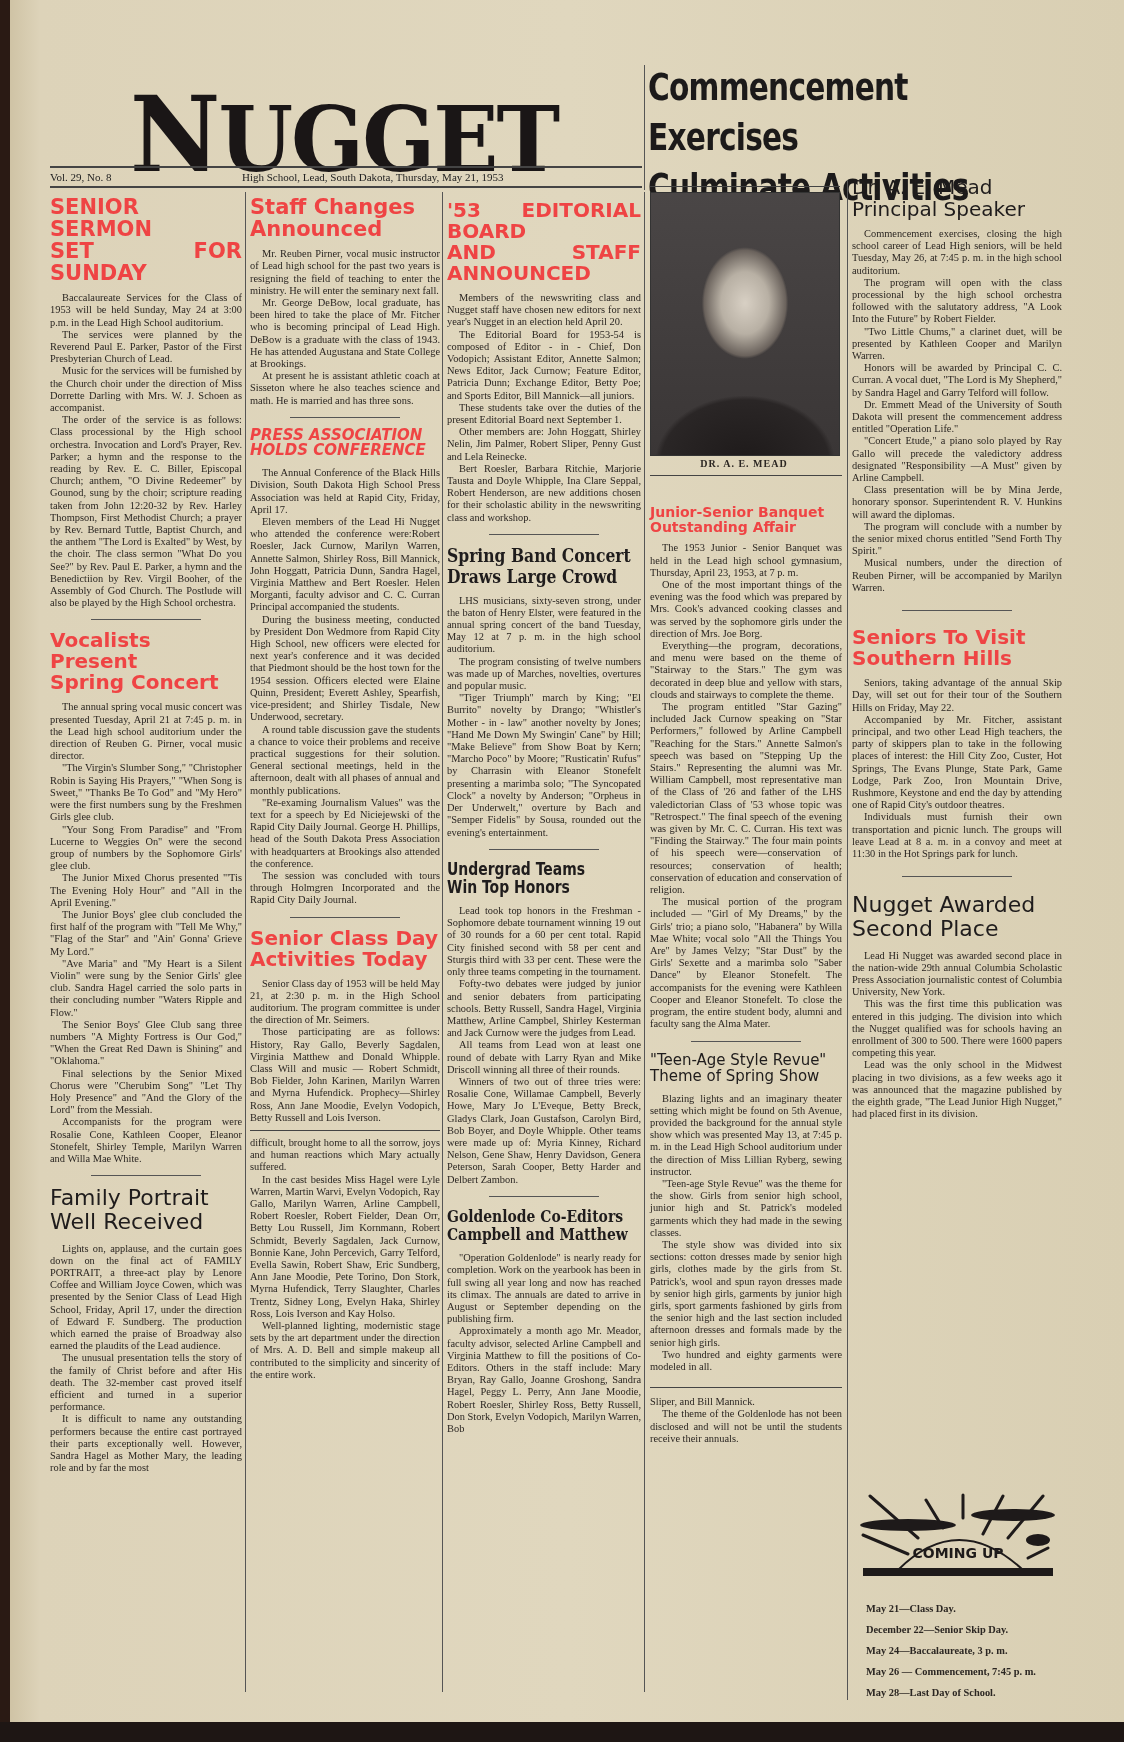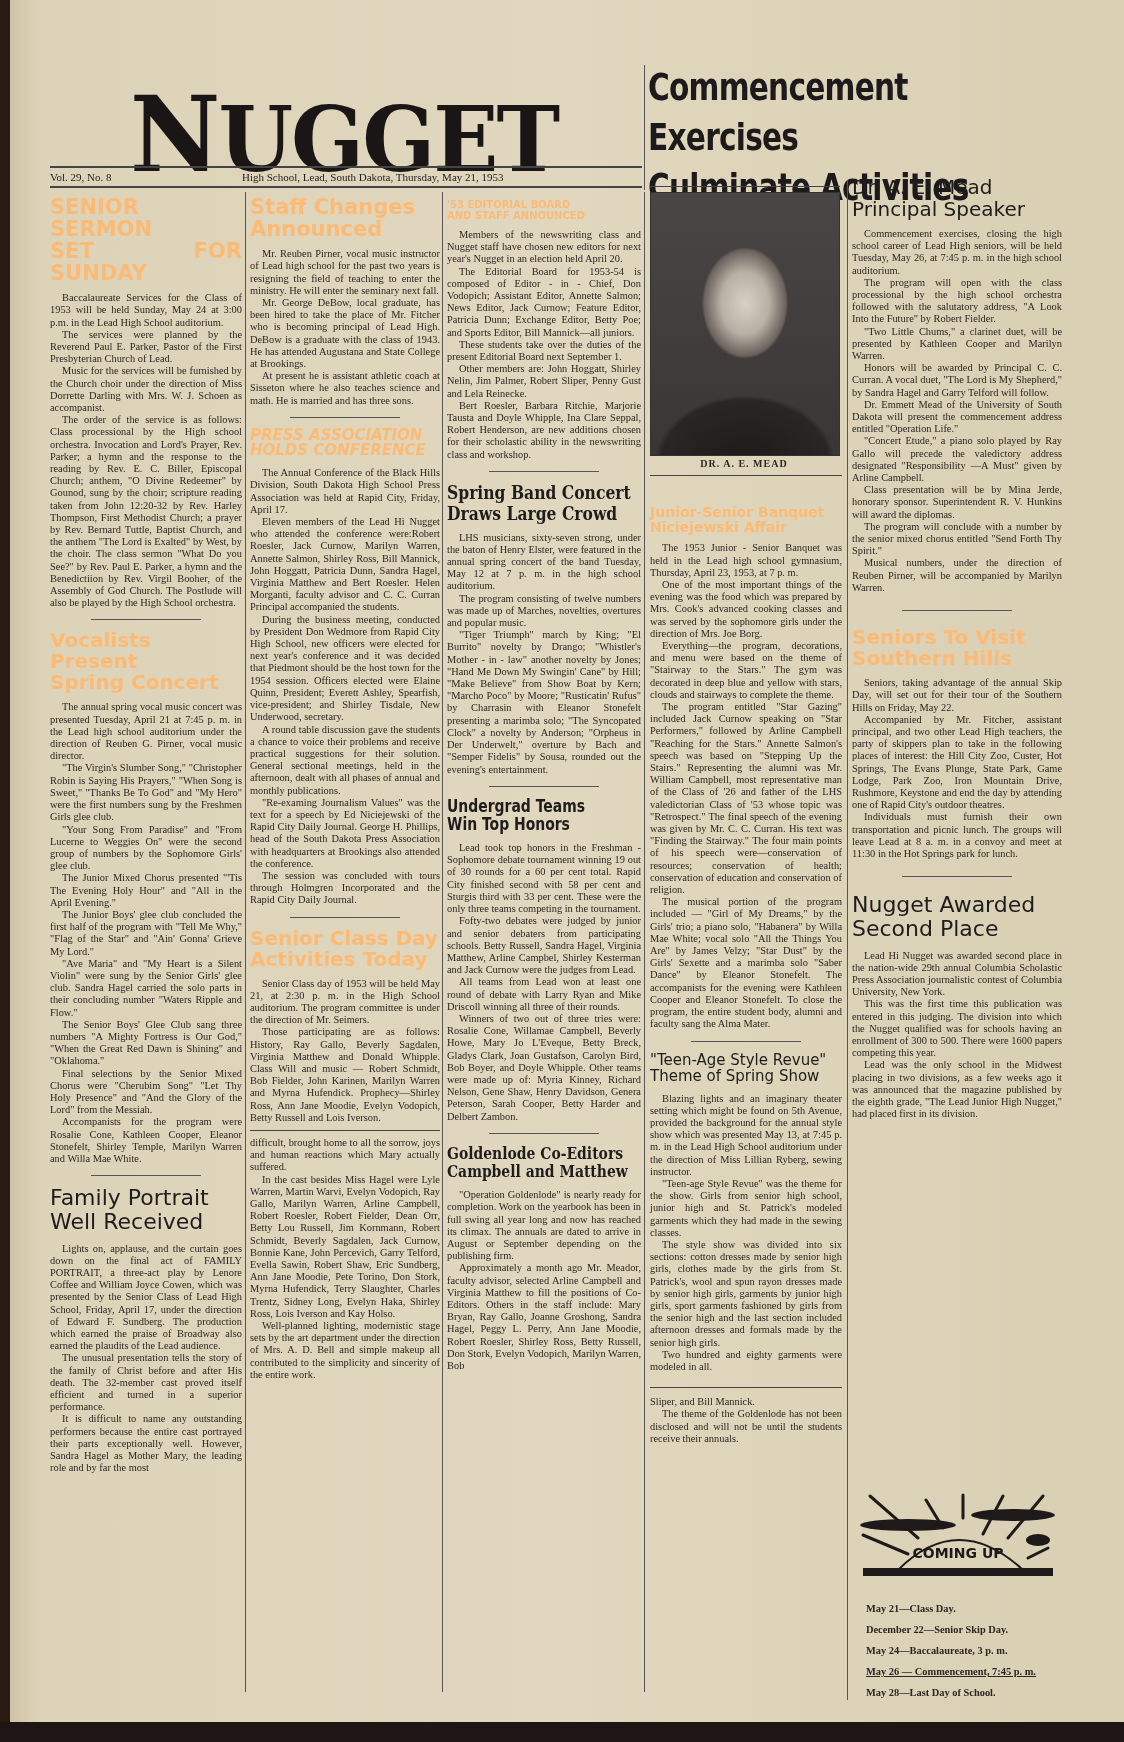--- a/index.html
+++ b/index.html
@@ -14,21 +14,21 @@
   .dateline{position:absolute;left:50px;top:166px;width:592px;border-top:2px solid #444;border-bottom:2px solid #444;height:18px;
      font-size:11px;color:#222;line-height:18px;}
   .dateline .vol{position:absolute;left:0;}
   .dateline .info{position:absolute;left:192px;}
   .mainhead{position:absolute;left:648px;top:62px;width:420px;font-family:"DejaVu Sans",sans-serif;font-weight:bold;
      font-size:38px;line-height:50px;color:#1c1a1a;transform:scaleX(0.78);transform-origin:left;letter-spacing:-1px;}
   .vrule{position:absolute;background:#555;width:1px;}
   .hrule{position:absolute;background:#444;height:2px;}
   .col{position:absolute;font-size:10.4px;line-height:12.2px;color:#2b2622;text-align:justify;}
   .col p{margin:0;text-indent:12px;}
-  .hd1{font-family:"DejaVu Sans",sans-serif;font-weight:bold;color:#fdba74;margin:0 0 8px 0;line-height:1.05;}
+  .hd1{font-family:"DejaVu Sans",sans-serif;font-weight:bold;color:#ef4444;margin:0 0 8px 0;line-height:1.05;}
   .hd-cond{font-family:"DejaVu Sans",sans-serif;font-weight:bold;color:#1f1c1c;margin:0 0 8px 0;transform:scaleX(0.82);transform-origin:left;white-space:nowrap;line-height:1.1;}
   .hd-light{font-family:"DejaVu Sans",sans-serif;color:#1f1c1c;margin:0 0 8px 0;line-height:1.1;}
   .sep{width:110px;height:1px;background:#555;margin:10px auto 10px auto;}
   .photo{position:absolute;left:650px;top:192px;width:188px;height:262px;background:
      radial-gradient(ellipse 48px 62px at 94px 110px,#d8d0c4 0,#b8b0a4 50%,#6a625c 85%,transparent 90%),
      radial-gradient(ellipse 120px 90px at 94px 270px,#1e1a1a 0,#2a2626 70%,transparent 75%),
      linear-gradient(#4a4646,#3a3636);border:1px solid #333;}
   .caption{position:absolute;left:650px;top:458px;width:188px;text-align:center;font-size:10px;font-weight:bold;letter-spacing:1px;color:#2b2622;}
   .coming{position:absolute;left:858px;top:1490px;width:200px;height:90px;}
   .cal{position:absolute;left:866px;top:1598px;width:200px;font-size:10.4px;font-weight:bold;color:#2b2622;line-height:21px;}
@@ -132,21 +132,21 @@
   <div style="height:1px;background:#444;margin:6px 0;"></div>
   <div>
     <p style="text-indent:0">difficult, brought home to all the sorrow, joys and human reactions which Mary actually suffered.</p>
     <p>In the cast besides Miss Hagel were Lyle Warren, Martin Warvi, Evelyn Vodopich, Ray Gallo, Marilyn Warren, Arline Campbell, Robert Roesler, Robert Fielder, Dean Orr, Betty Lou Russell, Jim Kornmann, Robert Schmidt, Beverly Sagdalen, Jack Curnow, Bonnie Kane, John Percevich, Garry Telford, Evella Sawin, Robert Shaw, Eric Sundberg, Ann Jane Moodie, Pete Torino, Don Stork, Myrna Hufendick, Terry Slaughter, Charles Trentz, Sidney Long, Evelyn Haka, Shirley Ross, Lois Iverson and Kay Holso.</p>
     <p>Well-planned lighting, modernistic stage sets by the art department under the direction of Mrs. A. D. Bell and simple makeup all contributed to the simplicity and sincerity of the entire work.</p>
   </div>
 </div>
 
 <div class="col" style="left:447px;top:200px;width:194px;">
   <div>
-    <div class="hd1" style="font-size:10px;">
+    <div class="hd1" style="font-size:20px;">
       <div>'53 EDITORIAL BOARD</div>
       <div>AND STAFF ANNOUNCED</div>
     </div>
     <p>Members of the newswriting class and Nugget staff have chosen new editors for next year's Nugget in an election held April 20.</p>
     <p>The Editorial Board for 1953-54 is composed of Editor - in - Chief, Don Vodopich; Assistant Editor, Annette Salmon; News Editor, Jack Curnow; Feature Editor, Patricia Dunn; Exchange Editor, Betty Poe; and Sports Editor, Bill Mannick—all juniors.</p>
     <p>These students take over the duties of the present Editorial Board next September 1.</p>
     <p>Other members are: John Hoggatt, Shirley Nelin, Jim Palmer, Robert Sliper, Penny Gust and Lela Reinecke.</p>
     <p>Bert Roesler, Barbara Ritchie, Marjorie Tausta and Doyle Whipple, Ina Clare Seppal, Robert Henderson, are new additions chosen for their scholastic ability in the newswriting class and workshop.</p>
   </div>
   <div class="sep"></div>
@@ -182,21 +182,21 @@
 </div>
 
 <div class="photo"></div>
 <div class="caption">DR. A. E. MEAD</div>
 <div class="hrule" style="left:650px;top:475px;width:192px;height:1px;"></div>
 
 <div class="col" style="left:650px;top:505px;width:192px;">
   <div>
     <div class="hd1" style="font-size:14px;">
       <div>Junior-Senior Banquet</div>
-      <div>Niciejewski Affair</div>
+      <div>Outstanding Affair</div>
     </div>
     <p>The 1953 Junior - Senior Banquet was held in the Lead high school gymnasium, Thursday, April 23, 1953, at 7 p. m.</p>
     <p>One of the most important things of the evening was the food which was prepared by Mrs. Cook's advanced cooking classes and was served by the sophomore girls under the direction of Mrs. Joe Borg.</p>
     <p>Everything—the program, decorations, and menu were based on the theme of "Stairway to the Stars." The gym was decorated in deep blue and yellow with stars, clouds and stairways to complete the theme.</p>
     <p>The program entitled "Star Gazing" included Jack Curnow speaking on "Star Performers," followed by Arline Campbell "Reaching for the Stars." Annette Salmon's speech was based on "Stepping Up the Stairs." Representing the alumni was Mr. William Campbell, most representative man of the Class of '26 and father of the LHS valedictorian Class of '53 whose topic was "Retrospect." The final speech of the evening was given by Mr. C. C. Curran. His text was "Finding the Stairway." The four main points of his speech were—conservation of resources; conservation of health; conservation of education and conservation of religion.</p>
     <p>The musical portion of the program included — "Girl of My Dreams," by the Girls' trio; a piano solo, "Habanera" by Willa Mae White; vocal solo "All the Things You Are" by James Velzy; "Star Dust" by the Girls' Sexette and a marimba solo "Saber Dance" by Eleanor Stonefelt. The accompanists for the evening were Kathleen Cooper and Eleanor Stonefelt. To close the program, the entire student body, alumni and faculty sang the Alma Mater.</p>
   </div>
   <div class="sep"></div>
   <div>
     <div class="hd-light" style="font-size:15px;">
@@ -267,15 +267,15 @@
   <ellipse cx="155" cy="25" rx="42" ry="6" fill="#1e1a1a"></ellipse>
   <ellipse cx="180" cy="50" rx="12" ry="6" fill="#1e1a1a"></ellipse>
   <path d="M40 80 Q100 20 165 80" fill="#ddd3b9" stroke="#1e1a1a" stroke-width="2"></path>
   <rect x="5" y="78" width="190" height="8" fill="#1e1a1a"></rect>
   <text x="100" y="68" text-anchor="middle" font-family="DejaVu Sans, sans-serif" font-weight="bold" font-size="14" fill="#1e1a1a">COMING UP</text>
 </svg>
 <div class="cal">
   <div>May 21—Class Day.</div>
   <div>December 22—Senior Skip Day.</div>
   <div>May 24—Baccalaureate, 3 p. m.</div>
-  <div style="line-height:13px;padding:4px 0;text-decoration:underline;">May 26 — Commencement, 7:45 p. m.</div>
+  <div style="line-height:13px;padding:4px 0;">May 26 — Commencement, 7:45 p. m.</div>
   <div>May 28—Last Day of School.</div>
 </div>
 
 </body></html>

